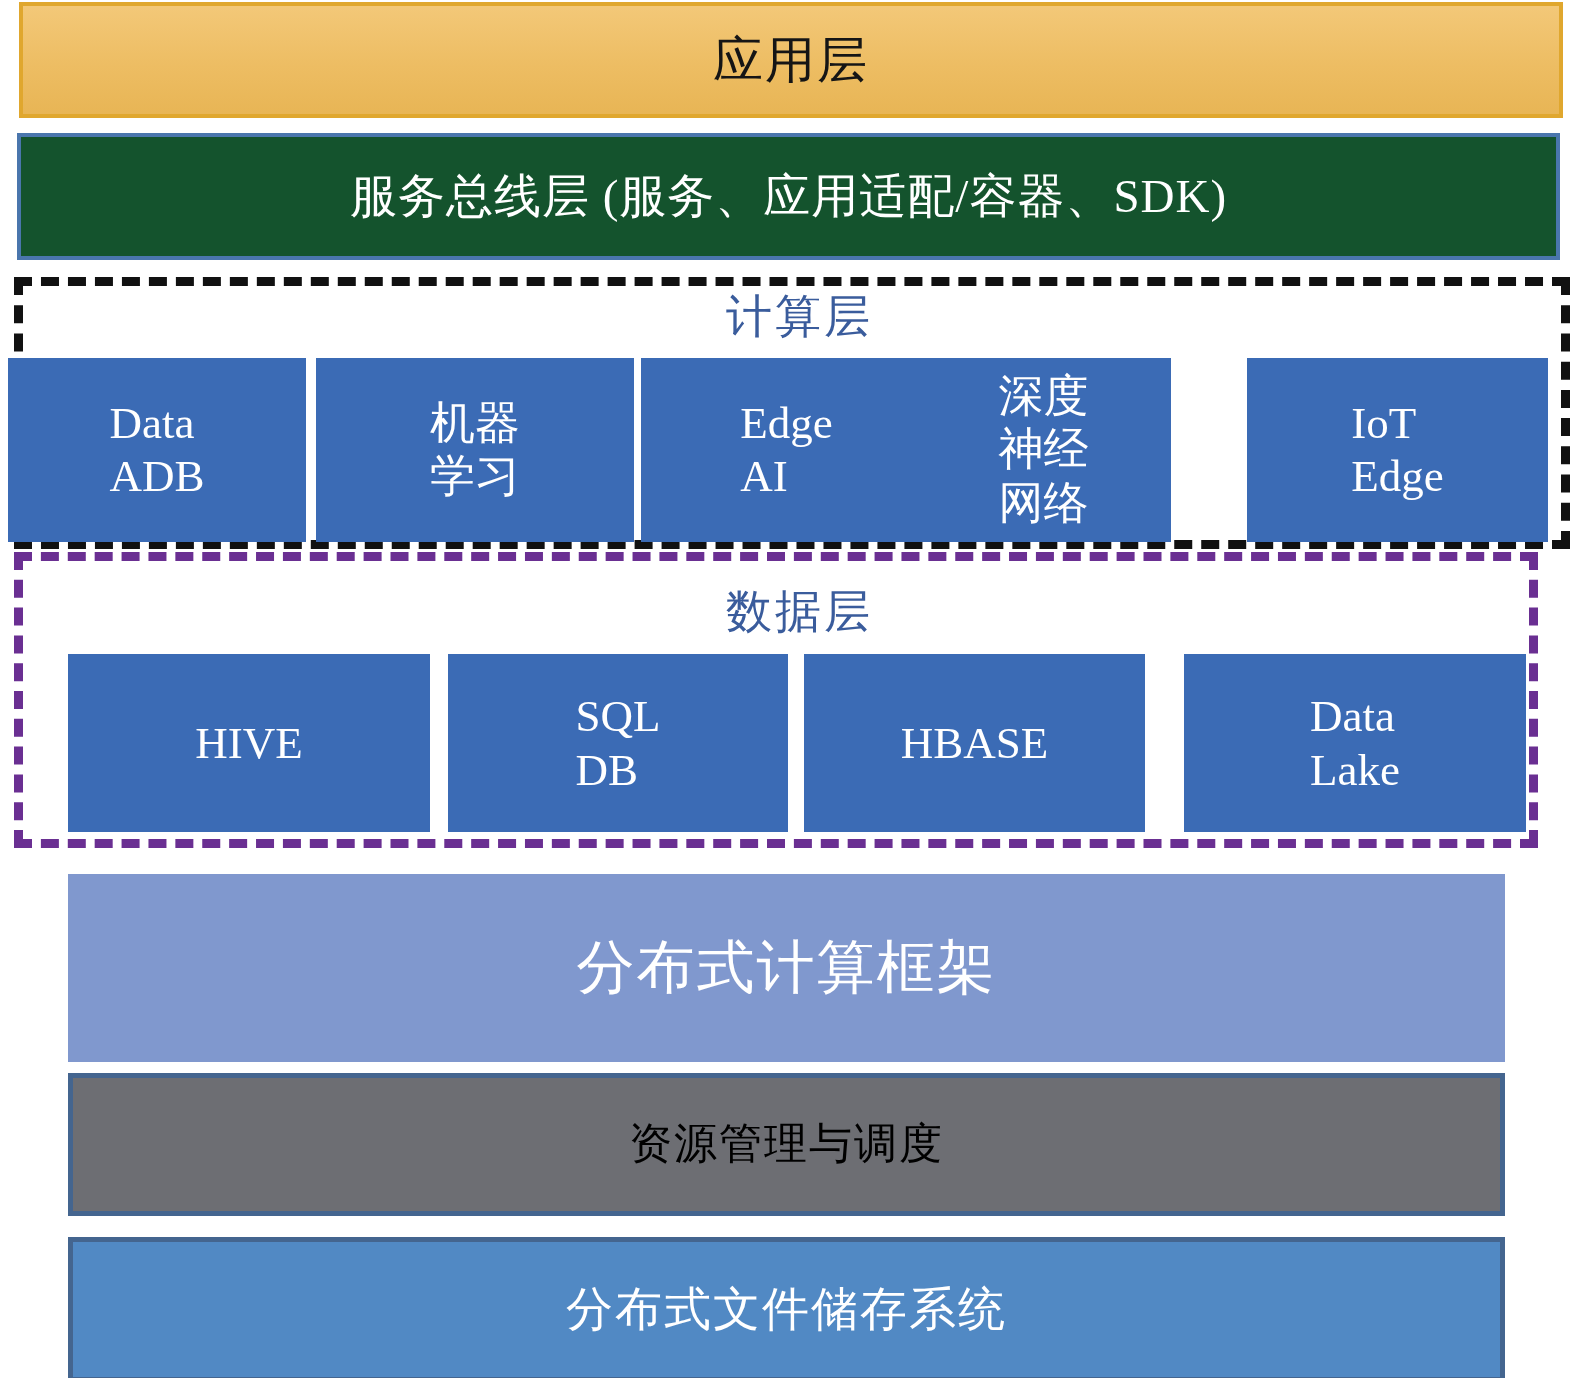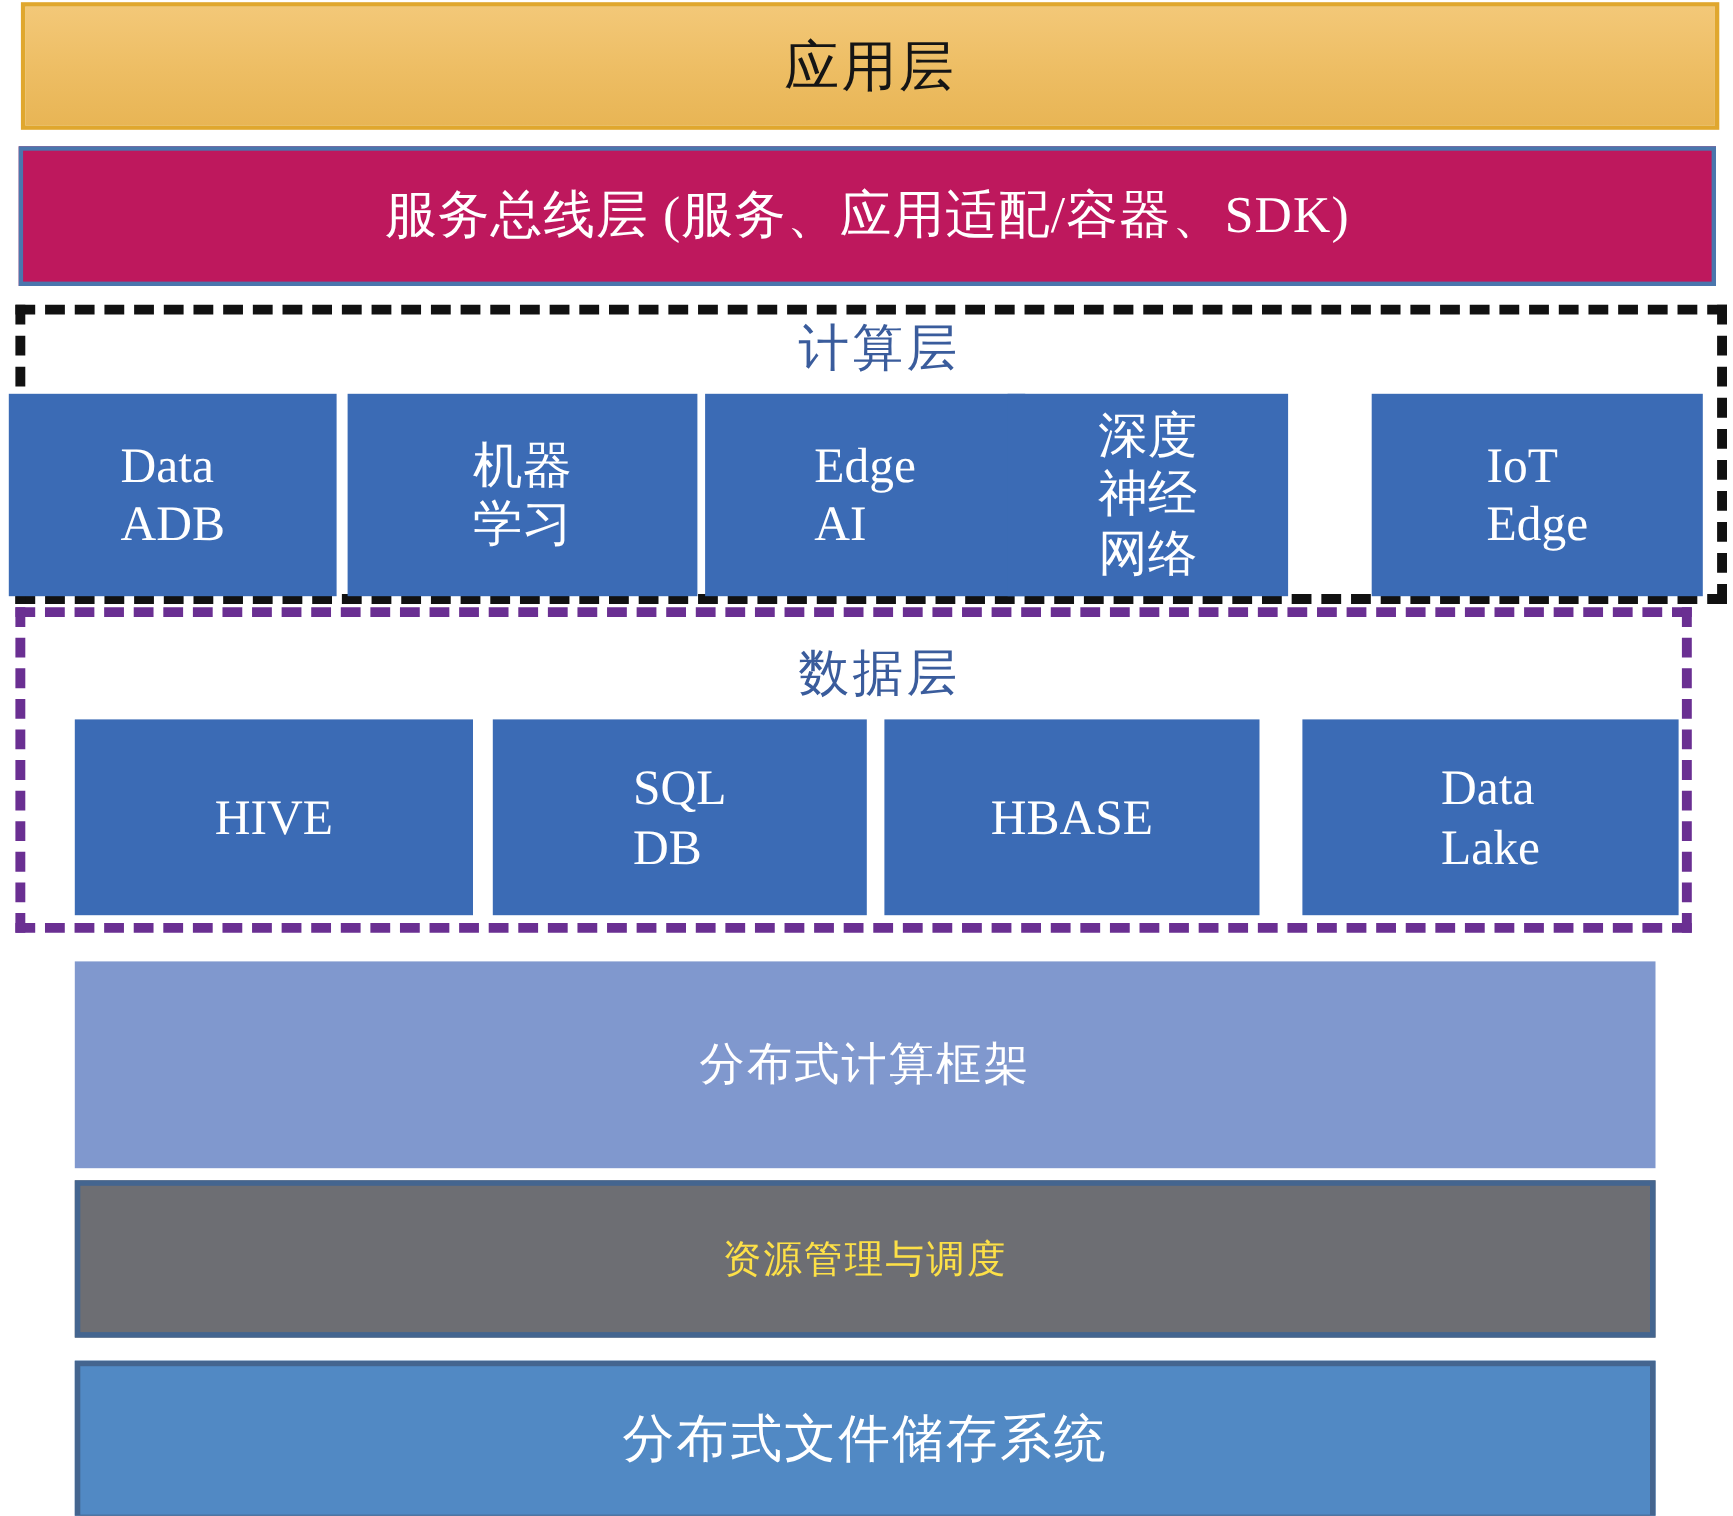--- a/index.html
+++ b/index.html
@@ -42,21 +42,21 @@
   #app-layer .label {
     font-size: 50px;
     color: #151515;
     letter-spacing: 2px;
   }
 
   
   #service-bus-layer {
     left: 17px; top: 133px;
     width: 1543px; height: 127px;
-    background: #be185d;
+    background: #14532d;
     border: 4px solid #4a76ad;
   }
   #service-bus-layer .label {
     font-size: 47px;
     color: #ffffff;
     letter-spacing: 1px;
   }
 
   
   #compute-layer {
@@ -98,29 +98,29 @@
   }
   .data-cell { top: 654px; height: 178px; }
   .data-cell .label { font-size: 45px; line-height: 1.2; white-space: pre-line; }
 
   
   #framework-bar {
     left: 68px; top: 874px;
     width: 1437px; height: 188px;
     background: #8098ce;
   }
-  #framework-bar .label { font-size: 41px; color: #ffffff; letter-spacing: 2px; }
+  #framework-bar .label { font-size: 58px; color: #ffffff; letter-spacing: 2px; }
 
   #resource-bar {
     left: 68px; top: 1073px;
     width: 1437px; height: 143px;
     background: #6d6e73;
     border: 5px solid #44658f;
   }
-  #resource-bar .label { font-size: 35px; color: #fde047; letter-spacing: 2px; }
+  #resource-bar .label { font-size: 43px; color: #000000; letter-spacing: 2px; }
 
   #storage-bar {
     left: 68px; top: 1237px;
     width: 1437px; height: 145px;
     background: #5189c4;
     border: 5px solid #44658f;
   }
   #storage-bar .label { font-size: 47px; color: #ffffff; letter-spacing: 2px; }
 </style>
 </head>

